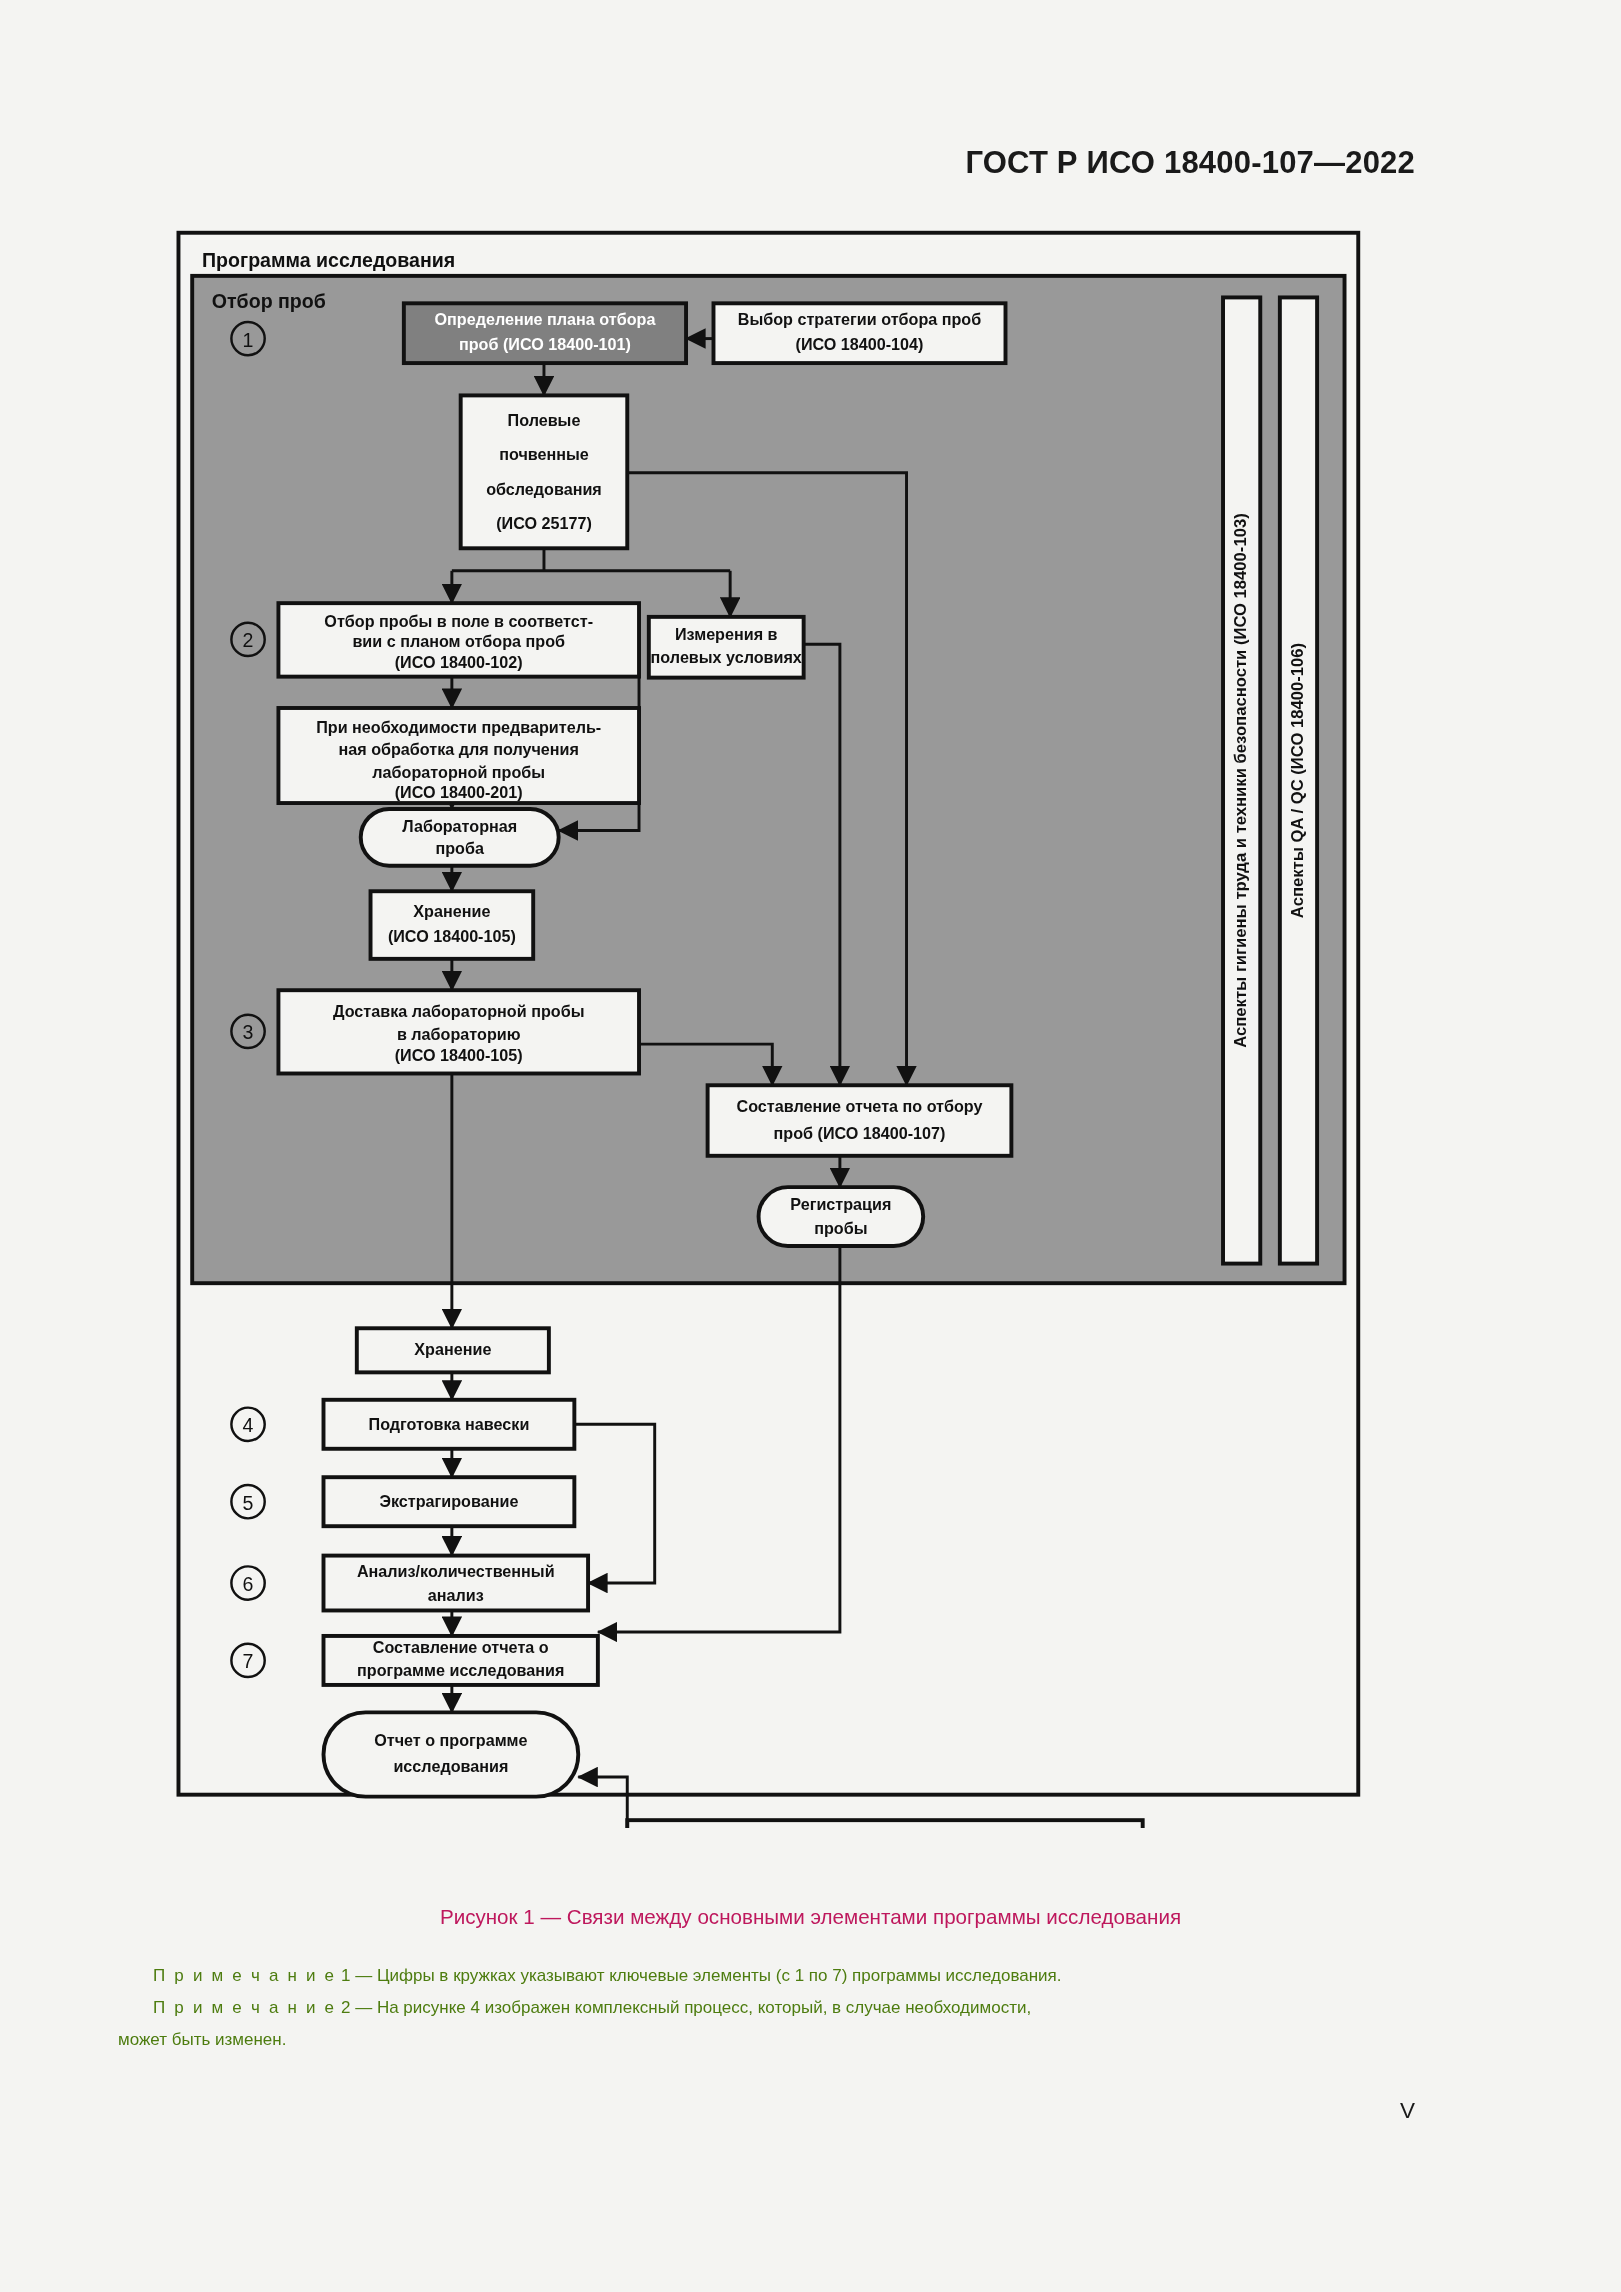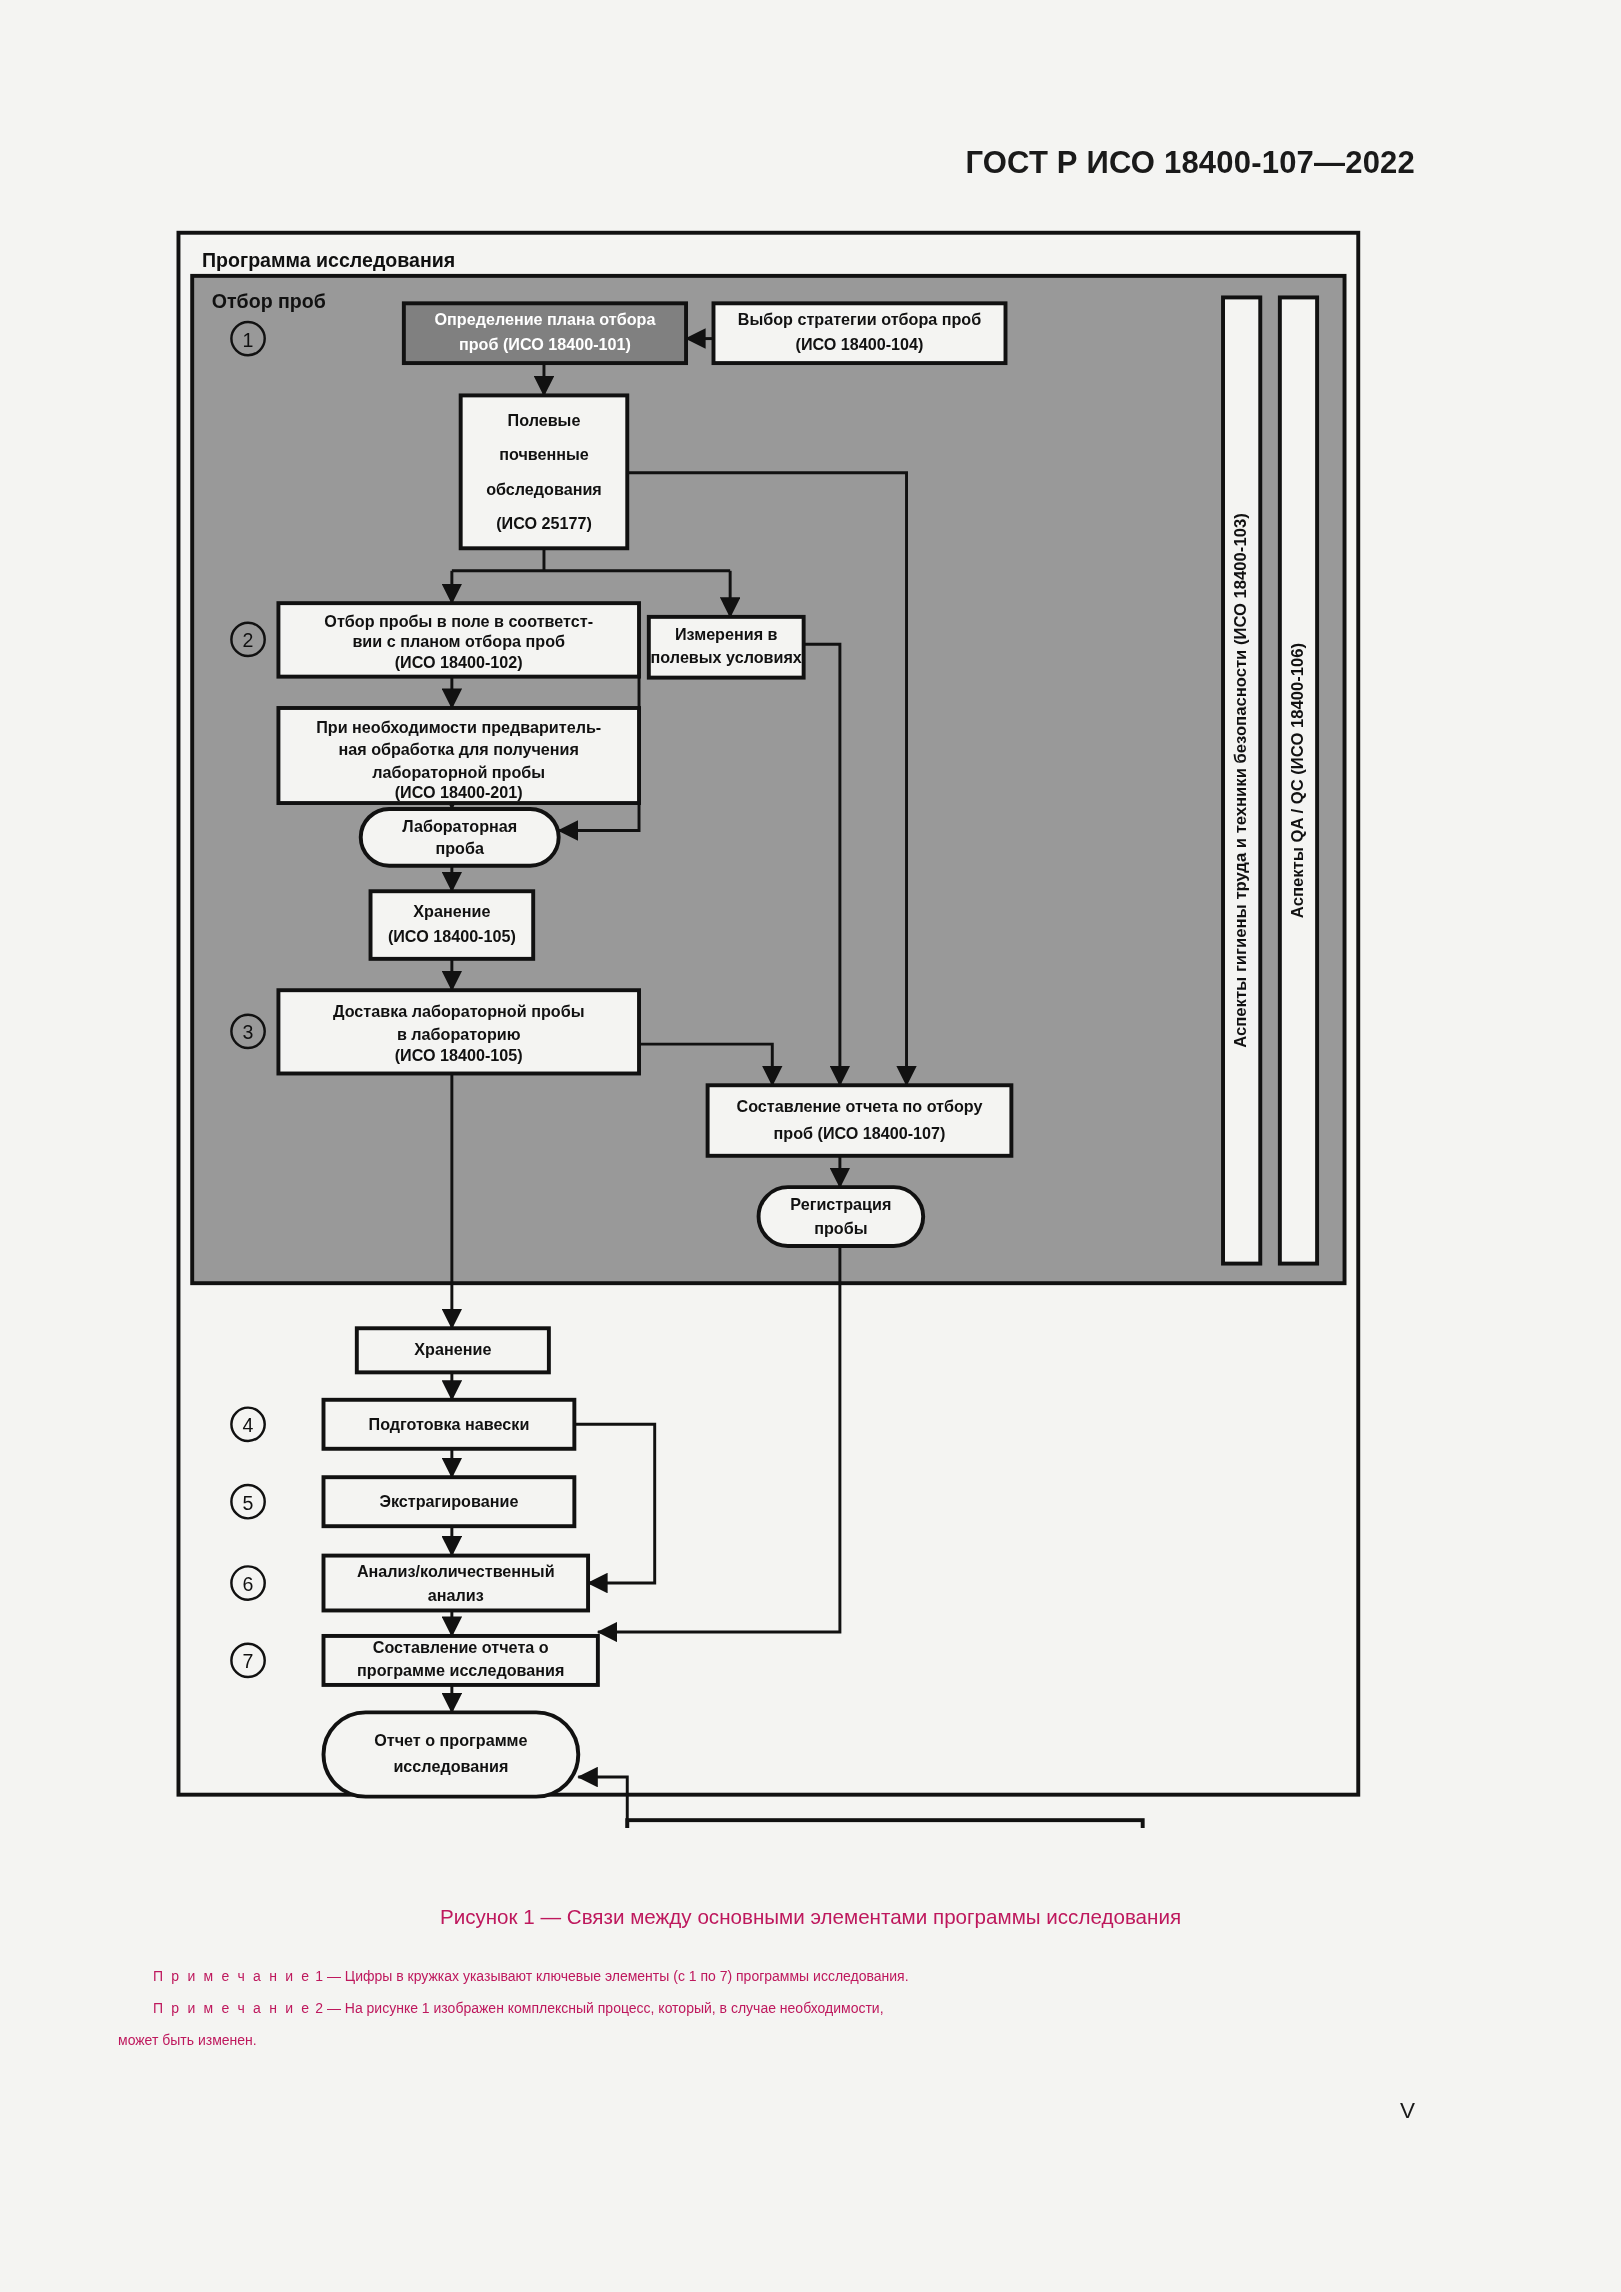--- a/index.html
+++ b/index.html
@@ -47,23 +47,23 @@
     width: 1621px;
     text-align: center;
     font-size: 20.6px;
     color: #be185d;
   }
   .notes {
     position: absolute;
     top: 1960px;
     left: 118px;
     width: 1392px;
-    font-size: 14px;
+    font-size: 17px;
     line-height: 32px;
-    color: #be185d;
+    color: #4d7c0f;
   }
   .note-line {
     text-indent: 35px;
   }
   .note-label {
     letter-spacing: 2.2px;
   }
   .page-num {
     position: absolute;
     top: 2098px;
@@ -324,21 +324,21 @@
 
   <div class="fig-caption">Рисунок 1 — Связи между основными элементами программы исследования</div>
 
   <div class="notes">
     <div class="note-line">
       <span class="note-label">П р и м е ч а н и е</span>
       <span>1 — Цифры в кружках указывают ключевые элементы (с 1 по 7) программы исследования.</span>
     </div>
     <div class="note-line">
       <span class="note-label">П р и м е ч а н и е</span>
-      <span>2 — На рисунке 1 изображен комплексный процесс, который, в случае необходимости,</span>
+      <span>2 — На рисунке 4 изображен комплексный процесс, который, в случае необходимости,</span>
     </div>
     <div>может быть изменен.</div>
   </div>
 
   <div class="page-num">V</div>
 
 </div>
 
 
 </body></html>

